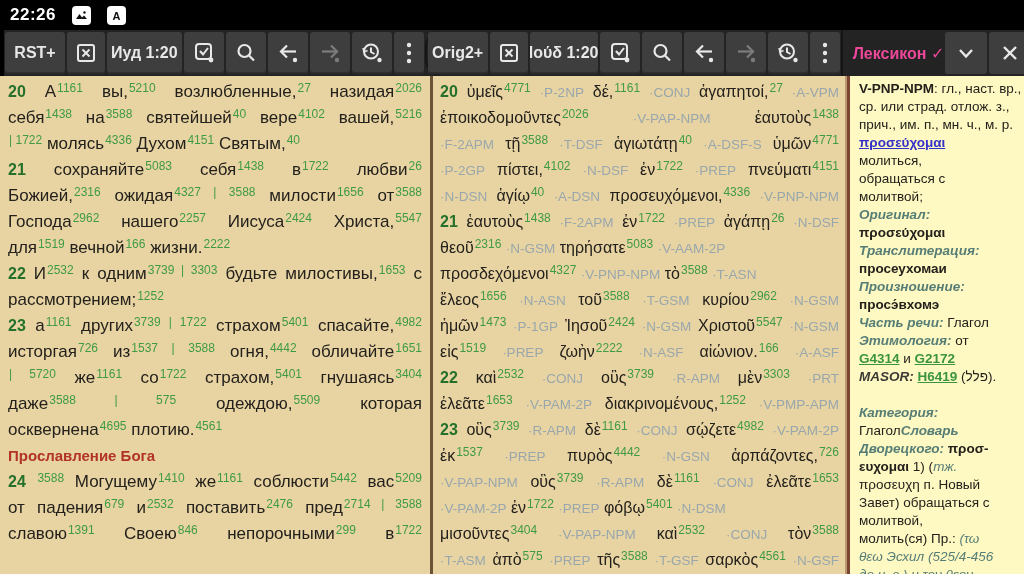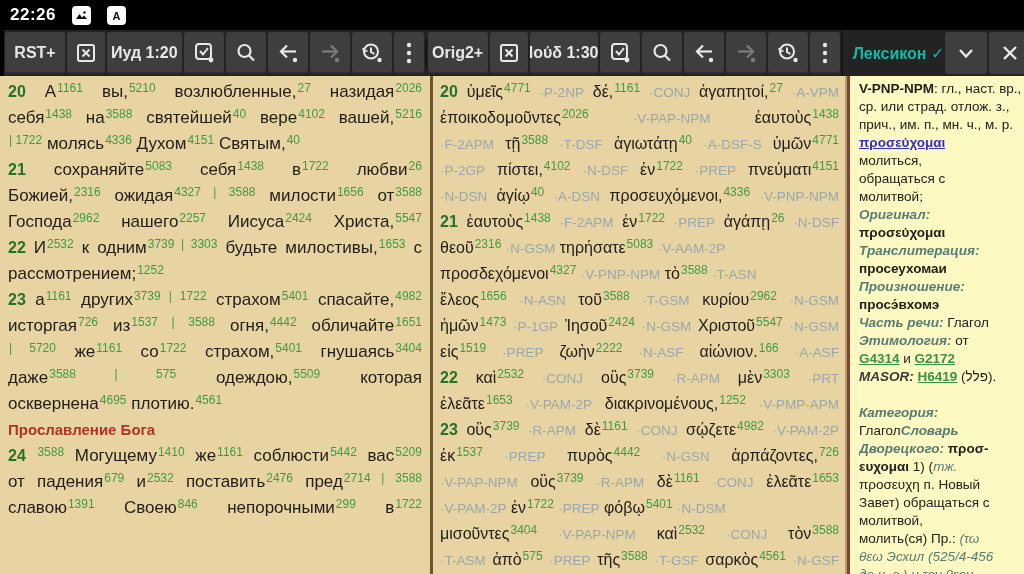--- a/index.html
+++ b/index.html
@@ -21,21 +21,21 @@
   .tb-sec.mid{width:416px;border-left:2px solid #151515;border-radius:17px;}
   .tb-sec.right{flex:1;border-left:2px solid #151515;}
   .tb-btn{background:#3e3e3e;margin:2px 1px;border-radius:3px;display:flex;align-items:center;
           justify-content:center;color:#e8e8e8;font-weight:bold;font-size:16px;
           box-shadow:inset 0 -2px 0 rgba(0,0,0,.25);}
   .tb-mod{flex:0 0 60px;}
   .tb-x{flex:0 0 38px;}
   .tb-ref{flex:1 1 auto;padding:0 4px;white-space:nowrap;overflow:hidden;}
   .tb-ico{flex:0 0 40px;}
   .tb-dots{flex:0 0 30px;}
-  .tb-title{flex:1 1 auto;color:#14b8a6;font-weight:bold;font-size:16px;display:flex;
+  .tb-title{flex:1 1 auto;color:#ec4899;font-weight:bold;font-size:16px;display:flex;
             align-items:center;padding-left:10px;white-space:nowrap;overflow:hidden;}
   .tb-chev,.tb-close{flex:0 0 42px;background:#3e3e3e;margin:2px 1px;border-radius:3px;
             display:flex;align-items:center;justify-content:center;}
   .tb-btn svg,.tb-chev svg,.tb-close svg{display:block;}
 
   
   .panel{position:absolute;top:76px;bottom:0;overflow:hidden;box-sizing:border-box;}
   .panel.rst{left:0;width:430px;background:#e8d4a3;padding:3px 8px 0 8px;}
   .sep1{position:absolute;top:76px;bottom:0;left:430px;width:3px;background:#6a5336;}
   .panel.orig{left:433px;width:412px;background:#e8d4a3;padding:3px 6px 0 7px;}
@@ -139,21 +139,21 @@
 
   <div class="tb-sec mid">
     <div class="tb-btn tb-mod">Orig2+</div>
     <div class="tb-btn tb-x">
       <svg width="24" height="24" viewBox="0 0 24 24" stroke="#e8e8e8" stroke-width="2" fill="none">
           <rect x="4" y="4" width="16" height="16" rx="2"></rect>
           <line x1="8.5" y1="8.5" x2="15.5" y2="15.5"></line>
           <line x1="15.5" y1="8.5" x2="8.5" y2="15.5"></line>
         </svg>
     </div>
-    <div class="tb-btn tb-ref">Ιούδ 1:30</div>
+    <div class="tb-btn tb-ref">Ιούδ 1:20</div>
     <div class="tb-btn tb-ico">
       <svg width="26" height="26" viewBox="0 0 26 26" stroke="#e8e8e8" stroke-width="2" fill="none">
           <rect x="5" y="4" width="15" height="15" rx="3"></rect>
           <polyline points="9,11 12,14.5 17,8"></polyline>
           <circle cx="20" cy="20" r="2.4" fill="#e8e8e8" stroke="none"></circle>
         </svg>
     </div>
     <div class="tb-btn tb-ico">
       <svg width="26" height="26" viewBox="0 0 26 26" stroke="#e8e8e8" stroke-width="2.2" fill="none">
           <circle cx="11.5" cy="11" r="6"></circle>
@@ -207,20 +207,21 @@
   </div>
 </div>
 
 <div class="panel rst" id="panel-rst">
     <div class="bl sp"><span class="grp"><span class="t-v">20</span></span> <span class="grp"><span class="t-w">А</span><span class="t-s">1161</span></span> <span class="grp"><span class="t-w">вы,</span><span class="t-s">5210</span></span> <span class="grp"><span class="t-w">возлюбленные,</span><span class="t-s">27</span></span> <span class="grp"><span class="t-w">назидая</span><span class="t-s">2026</span></span></div>
     <div class="bl sp"><span class="grp"><span class="t-w">себя</span><span class="t-s">1438</span></span> <span class="grp"><span class="t-w">на</span><span class="t-s">3588</span></span> <span class="grp"><span class="t-w">святейшей</span><span class="t-s">40</span></span> <span class="grp"><span class="t-w">вере</span><span class="t-s">4102</span></span> <span class="grp"><span class="t-w">вашей,</span><span class="t-s">5216</span></span></div>
     <div class="bl"><span class="grp"><span class="t-s">| 1722</span></span> <span class="grp"><span class="t-w">молясь</span><span class="t-s">4336</span></span> <span class="grp"><span class="t-w">Духом</span><span class="t-s">4151</span></span> <span class="grp"><span class="t-w">Святым,</span><span class="t-s">40</span></span></div>
     <div class="bl sp"><span class="grp"><span class="t-v">21</span></span> <span class="grp"><span class="t-w">сохраняйте</span><span class="t-s">5083</span></span> <span class="grp"><span class="t-w">себя</span><span class="t-s">1438</span></span> <span class="grp"><span class="t-w">в</span><span class="t-s">1722</span></span> <span class="grp"><span class="t-w">любви</span><span class="t-s">26</span></span></div>
     <div class="bl sp"><span class="grp"><span class="t-w">Божией,</span><span class="t-s">2316</span></span> <span class="grp"><span class="t-w">ожидая</span><span class="t-s">4327 | 3588</span></span> <span class="grp"><span class="t-w">милости</span><span class="t-s">1656</span></span> <span class="grp"><span class="t-w">от</span><span class="t-s">3588</span></span></div>
     <div class="bl sp"><span class="grp"><span class="t-w">Господа</span><span class="t-s">2962</span></span> <span class="grp"><span class="t-w">нашего</span><span class="t-s">2257</span></span> <span class="grp"><span class="t-w">Иисуса</span><span class="t-s">2424</span></span> <span class="grp"><span class="t-w">Христа,</span><span class="t-s">5547</span></span></div>
+    <div class="bl"><span class="grp"><span class="t-w">для</span><span class="t-s">1519</span></span> <span class="grp"><span class="t-w">вечной</span><span class="t-s">166</span></span> <span class="grp"><span class="t-w">жизни.</span><span class="t-s">2222</span></span></div>
     <div class="bl sp"><span class="grp"><span class="t-v">22</span></span> <span class="grp"><span class="t-w">И</span><span class="t-s">2532</span></span> <span class="grp"><span class="t-w">к одним</span><span class="t-s">3739 | 3303</span></span> <span class="grp"><span class="t-w">будьте милостивы,</span><span class="t-s">1653</span></span> <span class="grp"><span class="t-w">с</span></span></div>
     <div class="bl"><span class="grp"><span class="t-w">рассмотрением;</span><span class="t-s">1252</span></span></div>
     <div class="bl sp"><span class="grp"><span class="t-v">23</span></span> <span class="grp"><span class="t-w">а</span><span class="t-s">1161</span></span> <span class="grp"><span class="t-w">других</span><span class="t-s">3739 | 1722</span></span> <span class="grp"><span class="t-w">страхом</span><span class="t-s">5401</span></span> <span class="grp"><span class="t-w">спасайте,</span><span class="t-s">4982</span></span></div>
     <div class="bl sp"><span class="grp"><span class="t-w">исторгая</span><span class="t-s">726</span></span> <span class="grp"><span class="t-w">из</span><span class="t-s">1537 | 3588</span></span> <span class="grp"><span class="t-w">огня,</span><span class="t-s">4442</span></span> <span class="grp"><span class="t-w">обличайте</span><span class="t-s">1651</span></span></div>
     <div class="bl sp"><span class="grp"><span class="t-s">| 5720</span></span> <span class="grp"><span class="t-w">же</span><span class="t-s">1161</span></span> <span class="grp"><span class="t-w">со</span><span class="t-s">1722</span></span> <span class="grp"><span class="t-w">страхом,</span><span class="t-s">5401</span></span> <span class="grp"><span class="t-w">гнушаясь</span><span class="t-s">3404</span></span></div>
     <div class="bl sp"><span class="grp"><span class="t-w">даже</span><span class="t-s">3588 | 575</span></span> <span class="grp"><span class="t-w">одеждою,</span><span class="t-s">5509</span></span> <span class="grp"><span class="t-w">которая</span></span></div>
     <div class="bl"><span class="grp"><span class="t-w">осквернена</span><span class="t-s">4695</span></span> <span class="grp"><span class="t-w">плотию.</span><span class="t-s">4561</span></span></div>
     <div class="bl"><span class="hdr">Прославление Бога</span></div>
     <div class="bl sp"><span class="grp"><span class="t-v">24</span></span> <span class="grp"><span class="t-s">3588</span></span> <span class="grp"><span class="t-w">Могущему</span><span class="t-s">1410</span></span> <span class="grp"><span class="t-w">же</span><span class="t-s">1161</span></span> <span class="grp"><span class="t-w">соблюсти</span><span class="t-s">5442</span></span> <span class="grp"><span class="t-w">вас</span><span class="t-s">5209</span></span></div>
     <div class="bl sp"><span class="grp"><span class="t-w">от падения</span><span class="t-s">679</span></span> <span class="grp"><span class="t-w">и</span><span class="t-s">2532</span></span> <span class="grp"><span class="t-w">поставить</span><span class="t-s">2476</span></span> <span class="grp"><span class="t-w">пред</span><span class="t-s">2714 | 3588</span></span></div>

